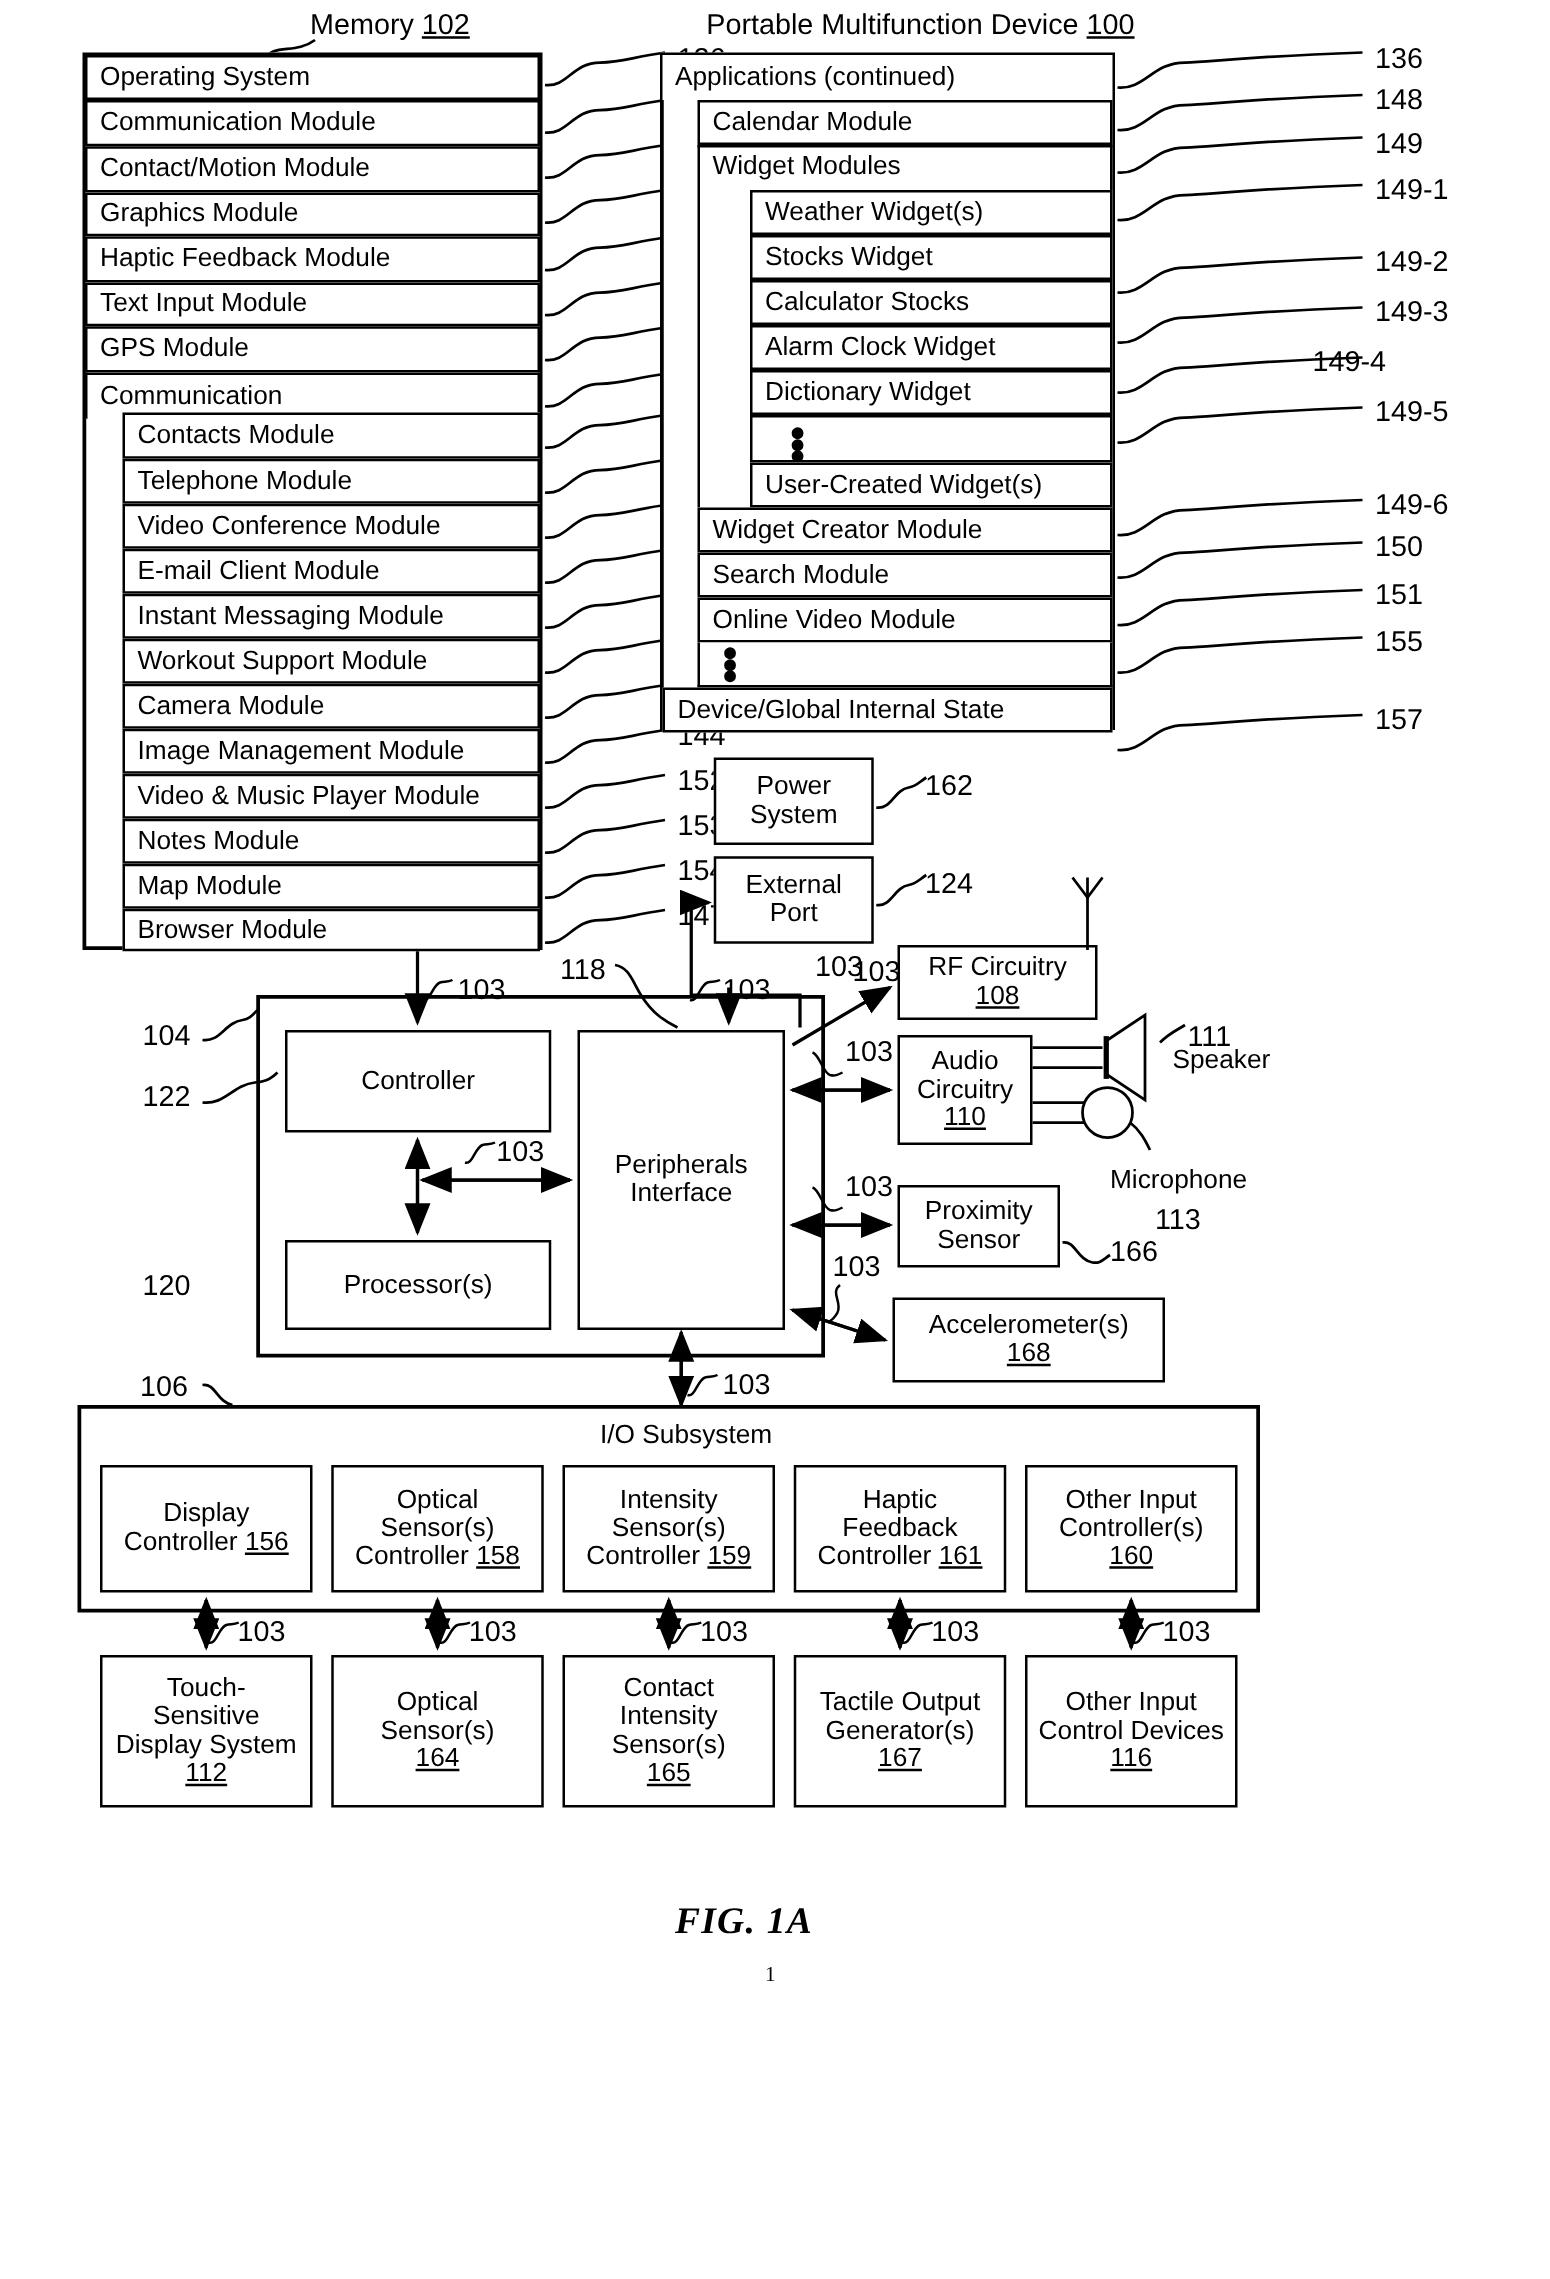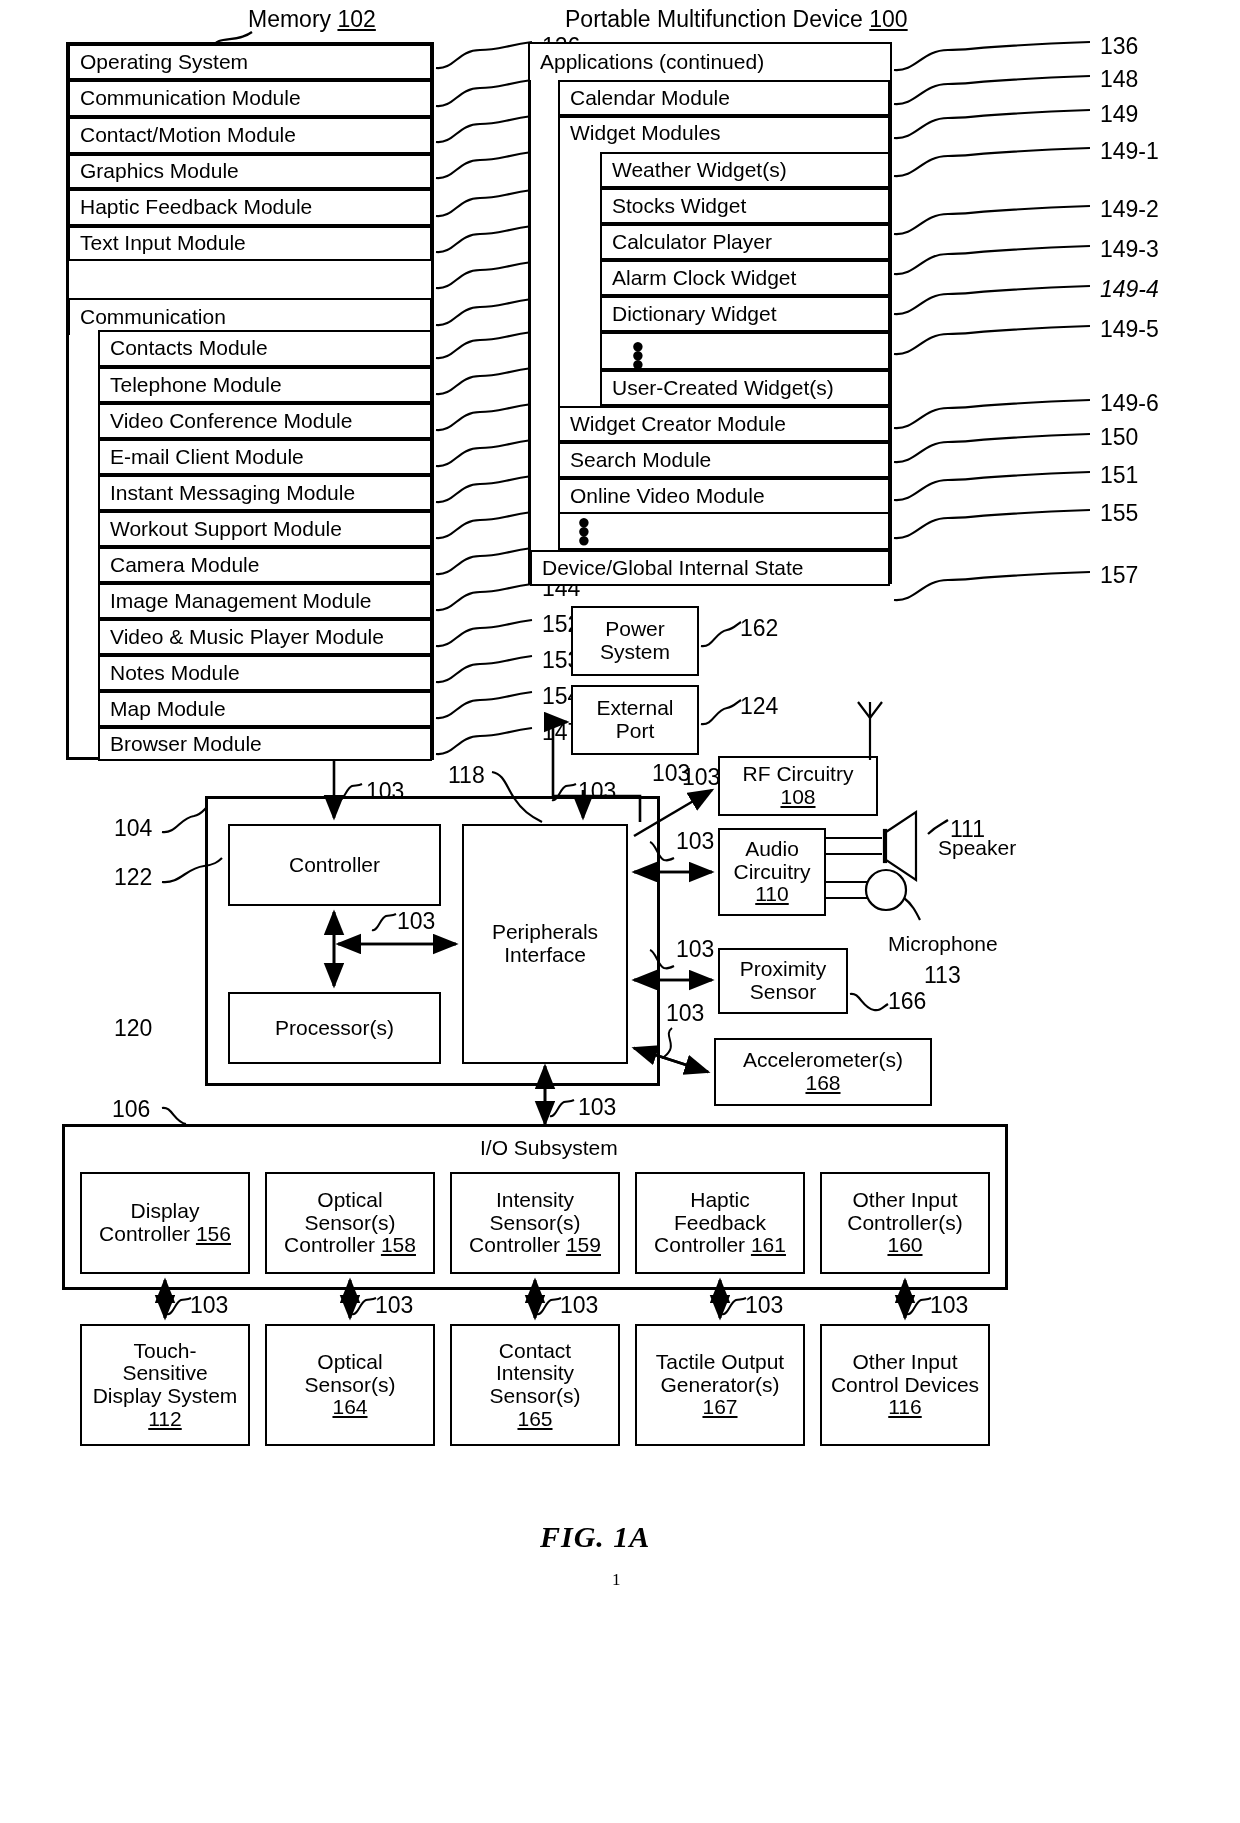--- a/index.html
+++ b/index.html
@@ -118,20 +118,23 @@
       <span>Contact/Motion Module</span>
     </div>
   <div class="box listrow" style="left:68px; top:189px; width:364px; height:37px;">
       <span>Haptic Feedback Module</span>
     </div>
   <div class="box listrow" style="left:68px; top:154px; width:364px; height:35px;">
       <span>Graphics Module</span>
     </div>
   <div class="box listrow" style="left:68px; top:226px; width:364px; height:35px;">
       <span>Text Input Module</span>
+    </div>
+  <div class="box listrow" style="left:68px; top:261px; width:364px; height:37px;">
+      <span>GPS Module</span>
     </div>
   <div class="box listrow" style="left:68px; top:298px; width:364px; height:37px; border-bottom:none;">
       <span>Communication</span>
     </div>
 
   <div class="box listrow" style="left:98px; top:330px; width:334px; height:37px;">
       <span>Contacts Module</span>
     </div>
   <div class="box listrow" style="left:98px; top:367px; width:334px; height:36px;">
       <span>Telephone Module</span>
@@ -231,21 +234,21 @@
       <span>Widget Modules</span>
     </div>
 
   <div class="box listrow" style="left:600px; top:152px; width:290px; height:36px;">
       <span>Weather Widget(s)</span>
     </div>
   <div class="box listrow" style="left:600px; top:188px; width:290px; height:36px;">
       <span>Stocks Widget</span>
     </div>
   <div class="box listrow" style="left:600px; top:224px; width:290px; height:36px;">
-      <span>Calculator Player</span>
+      <span>Calculator Stocks</span>
     </div>
   <div class="box listrow" style="left:600px; top:260px; width:290px; height:36px;">
       <span>Alarm Clock Widget</span>
     </div>
   <div class="box listrow" style="left:600px; top:296px; width:290px; height:36px;">
       <span>Dictionary Widget</span>
     </div>
   <div class="box listrow" style="left:600px; top:332px; width:290px; height:38px;"></div>
   <div class="vdots" style="left:626px; top:341px;">
       <span>●</span>
@@ -275,21 +278,21 @@
   <div class="box listrow" style="left:530px; top:550px; width:360px; height:36px;">
       <span>Device/Global Internal State</span>
     </div>
 
   <div class="refnum" style="left:1100px; top:33px;">136</div>
   <div class="refnum" style="left:1100px; top:66px;">148</div>
   <div class="refnum" style="left:1100px; top:101px;">149</div>
   <div class="refnum" style="left:1100px; top:138px;">149-1</div>
   <div class="refnum" style="left:1100px; top:196px;">149-2</div>
   <div class="refnum" style="left:1100px; top:236px;">149-3</div>
-  <div class="refnum" style="left:1100px; top:276px;font-style:italic;">149-4</div>
+  <div class="refnum" style="left:1050px; top:276px;">149-4</div>
   <div class="refnum" style="left:1100px; top:316px;">149-5</div>
   <div class="refnum" style="left:1100px; top:390px;">149-6</div>
   <div class="refnum" style="left:1100px; top:424px;">150</div>
   <div class="refnum" style="left:1100px; top:462px;">151</div>
   <div class="refnum" style="left:1100px; top:500px;">155</div>
   <div class="refnum" style="left:1100px; top:562px;">157</div>
 
   <svg class="wire" style="left:890px; top:28px;" width="215" height="570">
     <g stroke="#000" stroke-width="2.2" fill="none">
       <path d="M4,42 C26,44 32,22 58,22 C80,22 90,18 200,14"></path>

